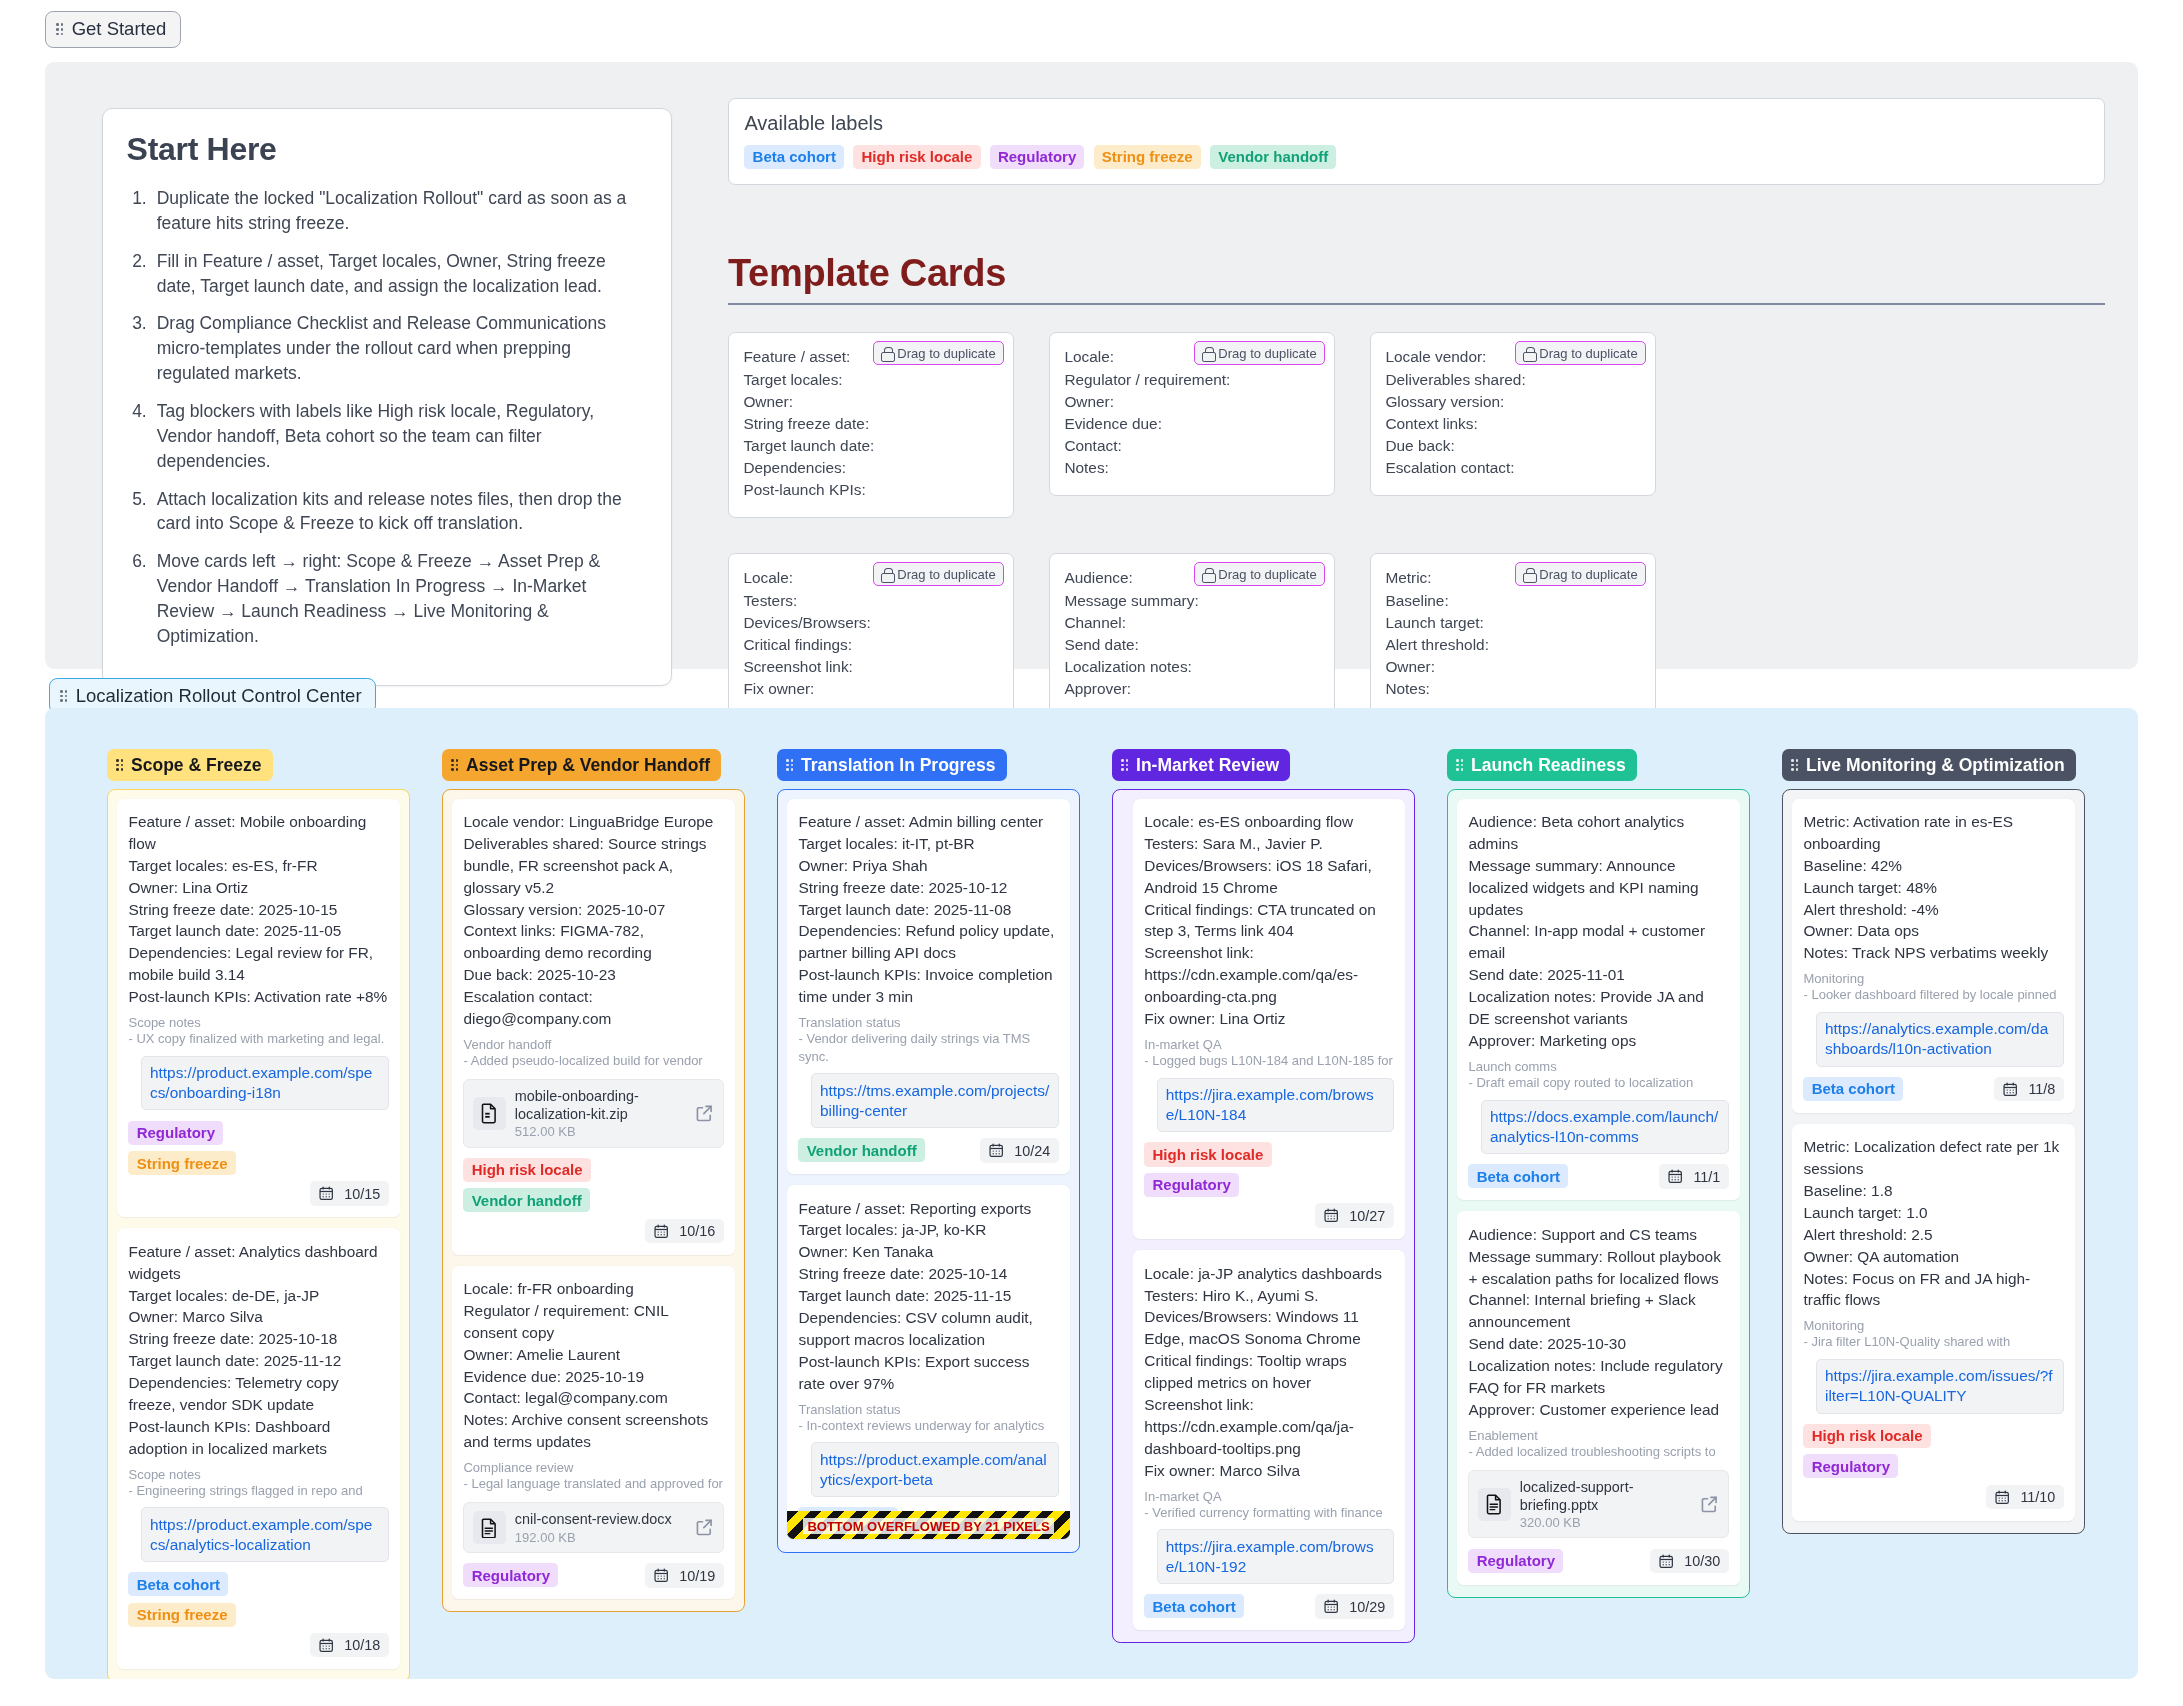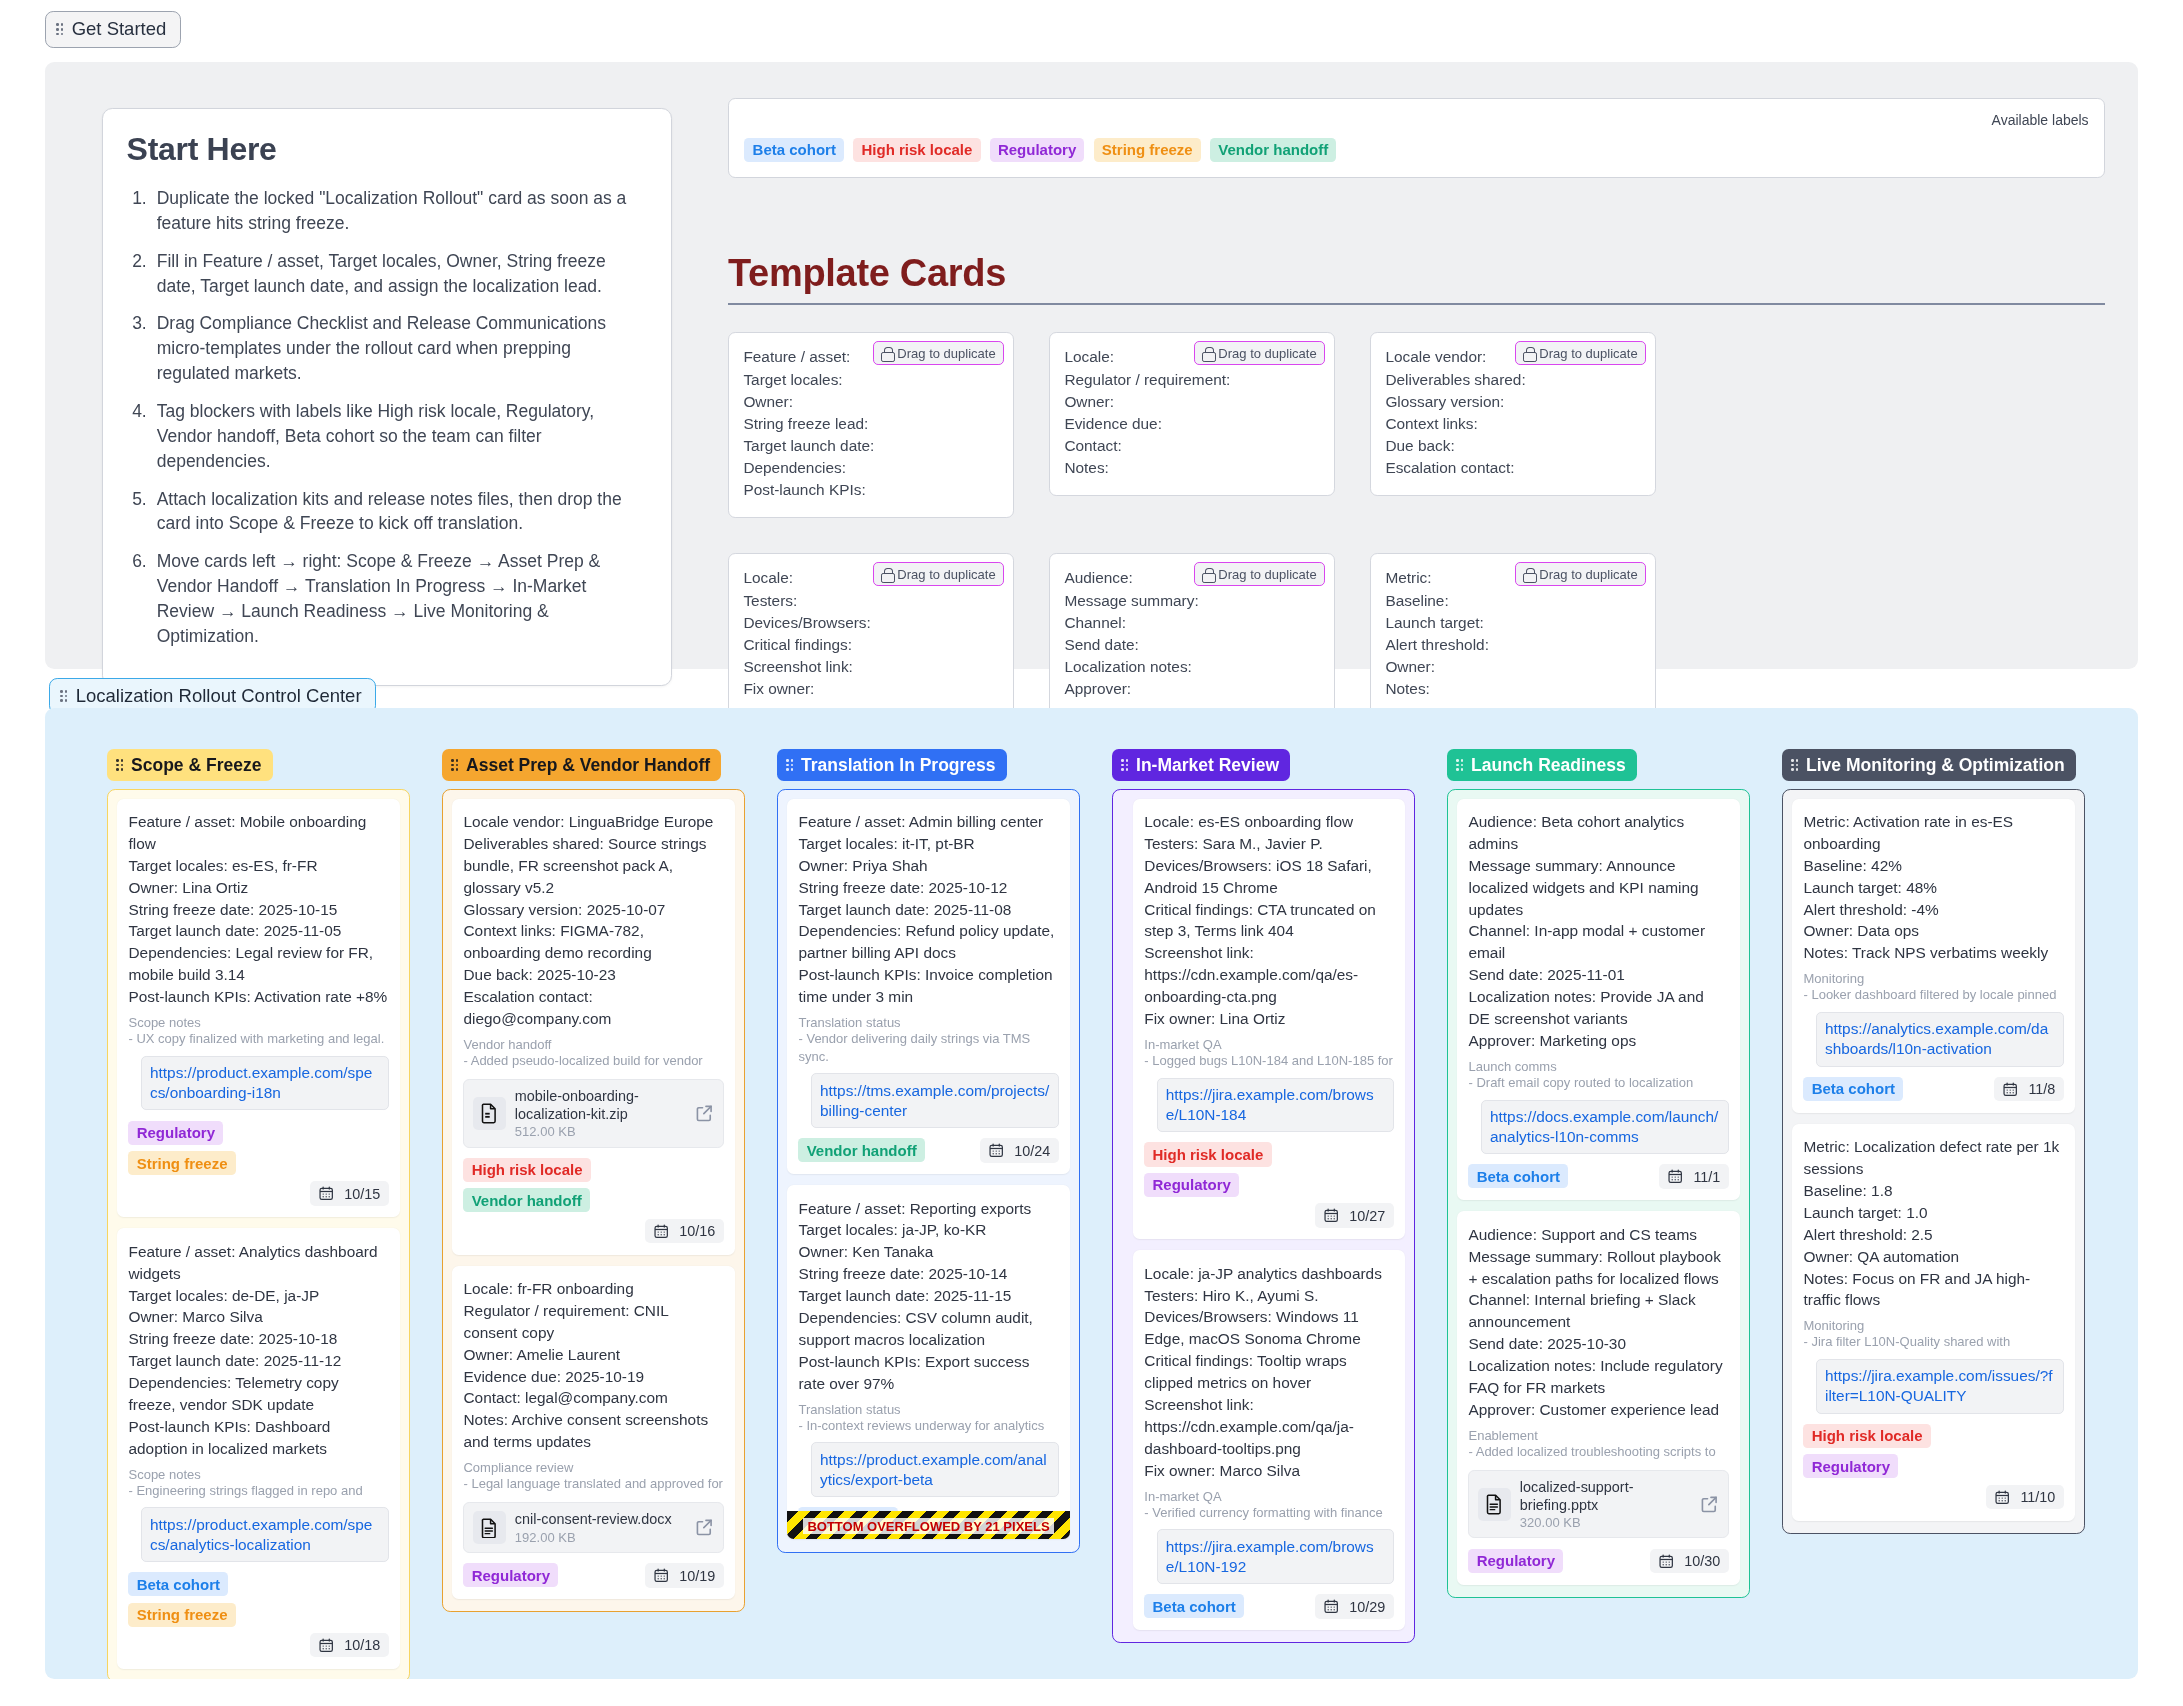--- a/index.html
+++ b/index.html
@@ -91,21 +91,21 @@
   
   #labels-panel {
     position: absolute;
     left: 683px; top: 36px;
     width: 1377px;
     background: #fff;
     border: 1px solid #d2d5dc;
     border-radius: 7.2px;
     padding: 13.4px 15.4px 15.4px 15.4px;
   }
-  #labels-title { font-size: 14px; color: #3f4654; margin-bottom: 9.2px; text-align: right; }
+  #labels-title { font-size: 20px; color: #3f4654; margin-bottom: 9.2px; }
   .labels-row { display: flex; gap: 9.2px; flex-wrap: wrap; }
 
   .chip {
     font-size: 15px;
     font-weight: 600;
     border-radius: 4.6px;
     padding: 3.6px 8.2px;
     white-space: nowrap;
   }
   .chip-beta { background:#dbeafe; color:#1d7fe9; }
@@ -353,21 +353,21 @@
 
   <div id="template-grid">
       <div class="tcard">
         <span class="dup-btn">
           <span class="lock-ico"></span>
           <span>Drag to duplicate</span>
         </span>
         <div class="field">Feature / asset:</div>
         <div class="field">Target locales:</div>
         <div class="field">Owner:</div>
-        <div class="field">String freeze lead:</div>
+        <div class="field">String freeze date:</div>
         <div class="field">Target launch date:</div>
         <div class="field">Dependencies:</div>
         <div class="field">Post-launch KPIs:</div>
       </div>
       <div class="tcard">
         <span class="dup-btn">
           <span class="lock-ico"></span>
           <span>Drag to duplicate</span>
         </span>
         <div class="field">Locale:</div>

